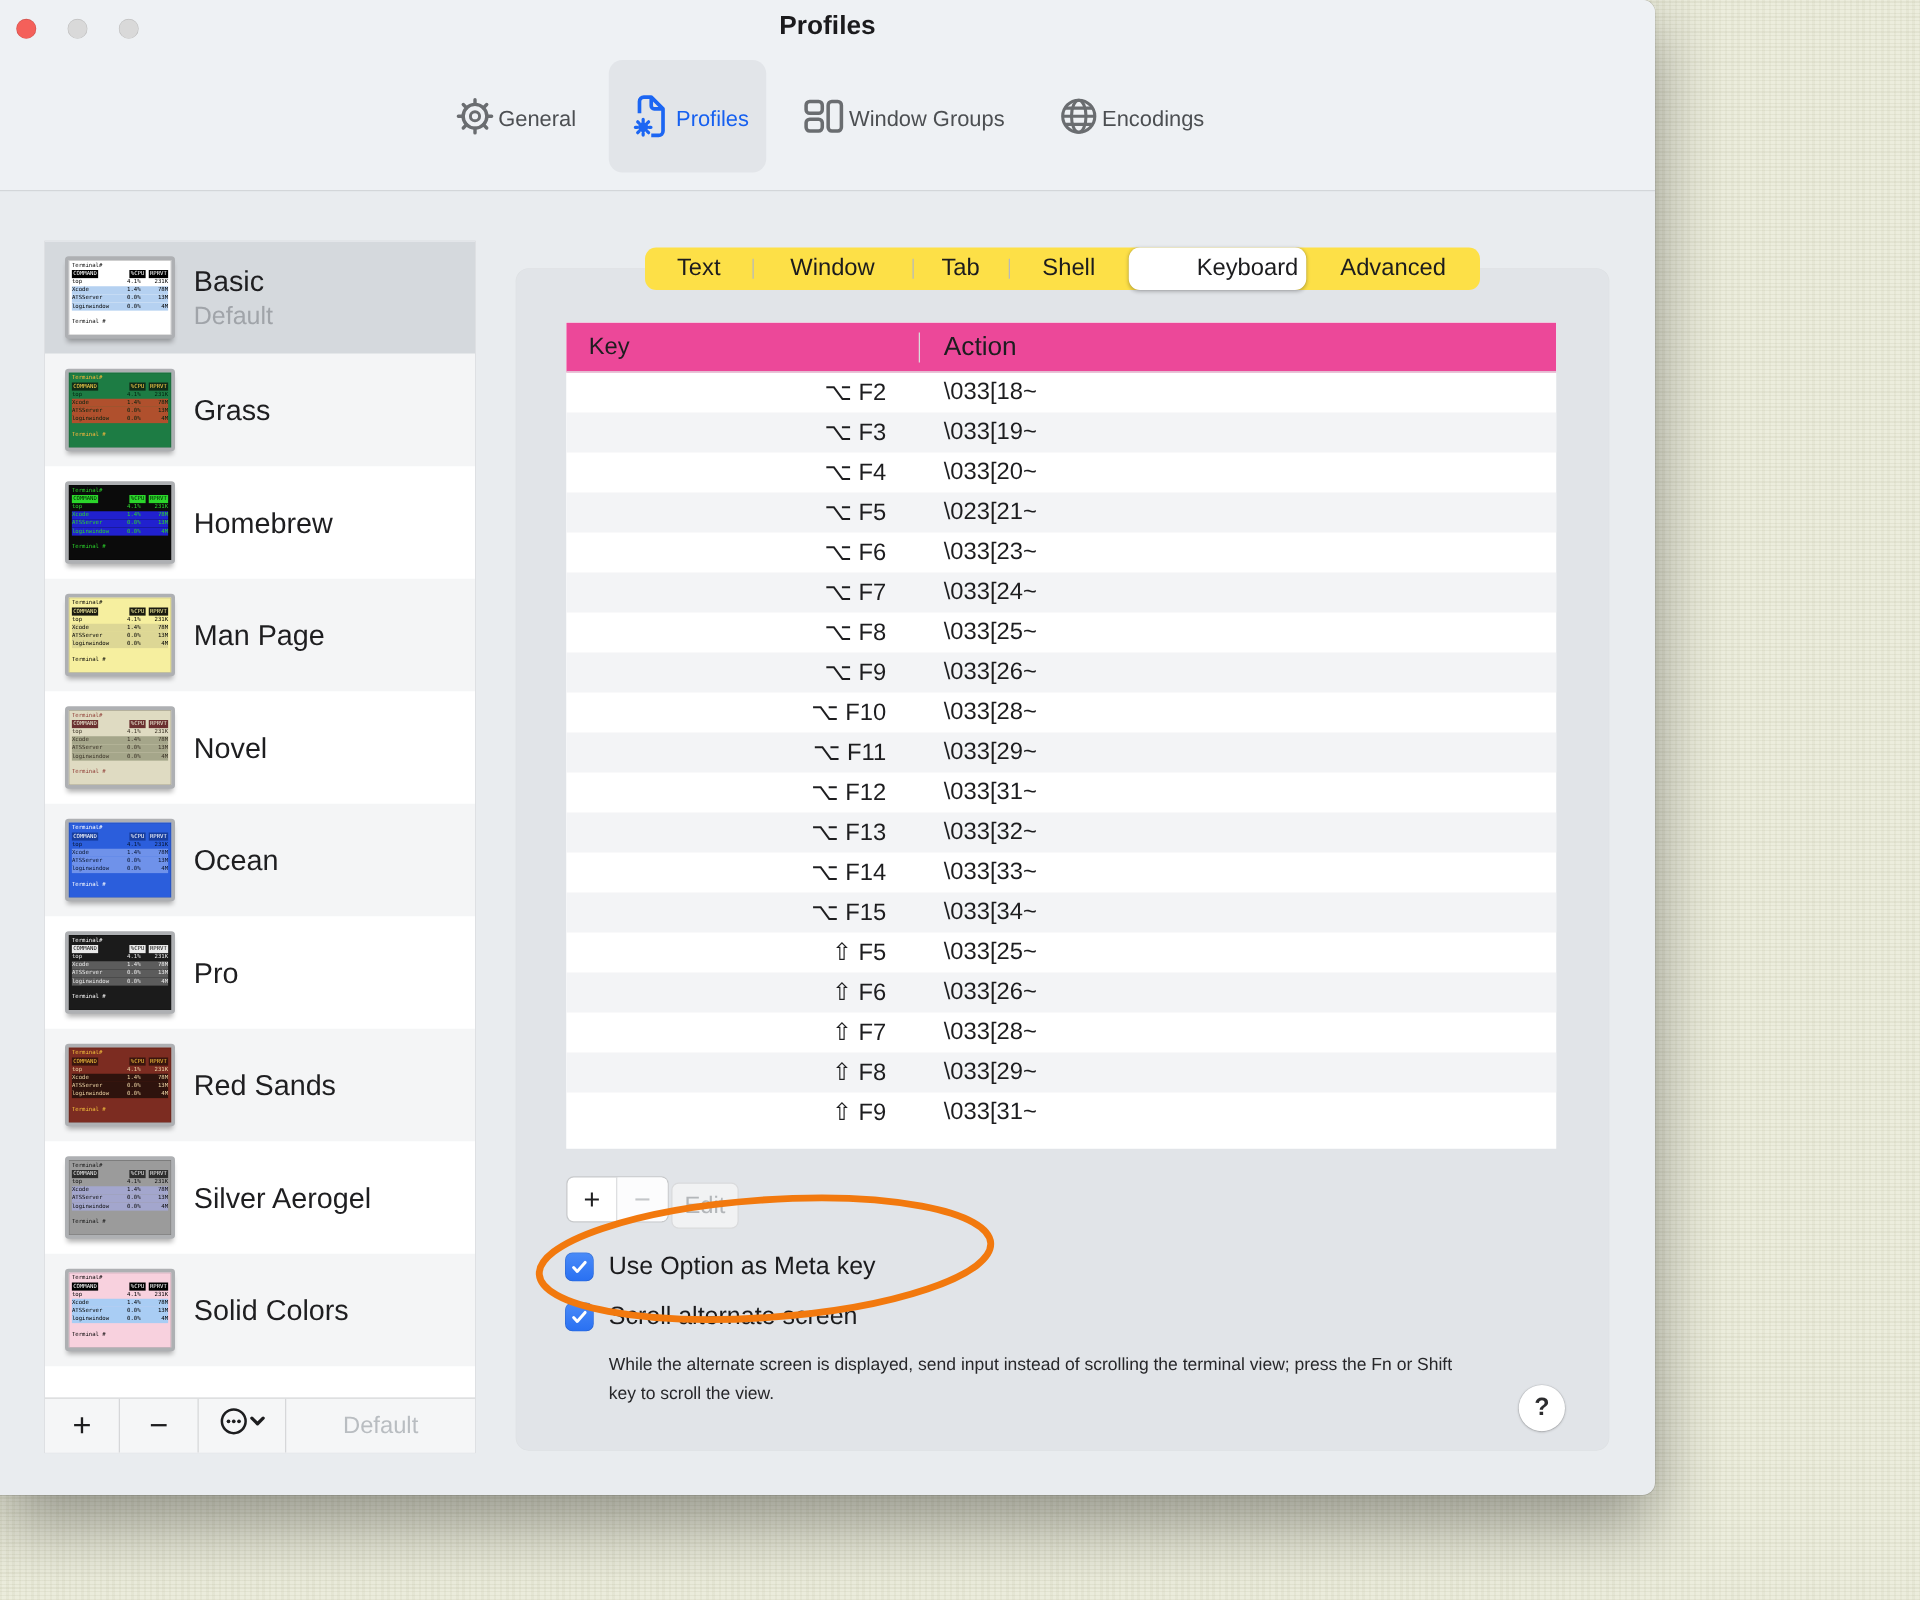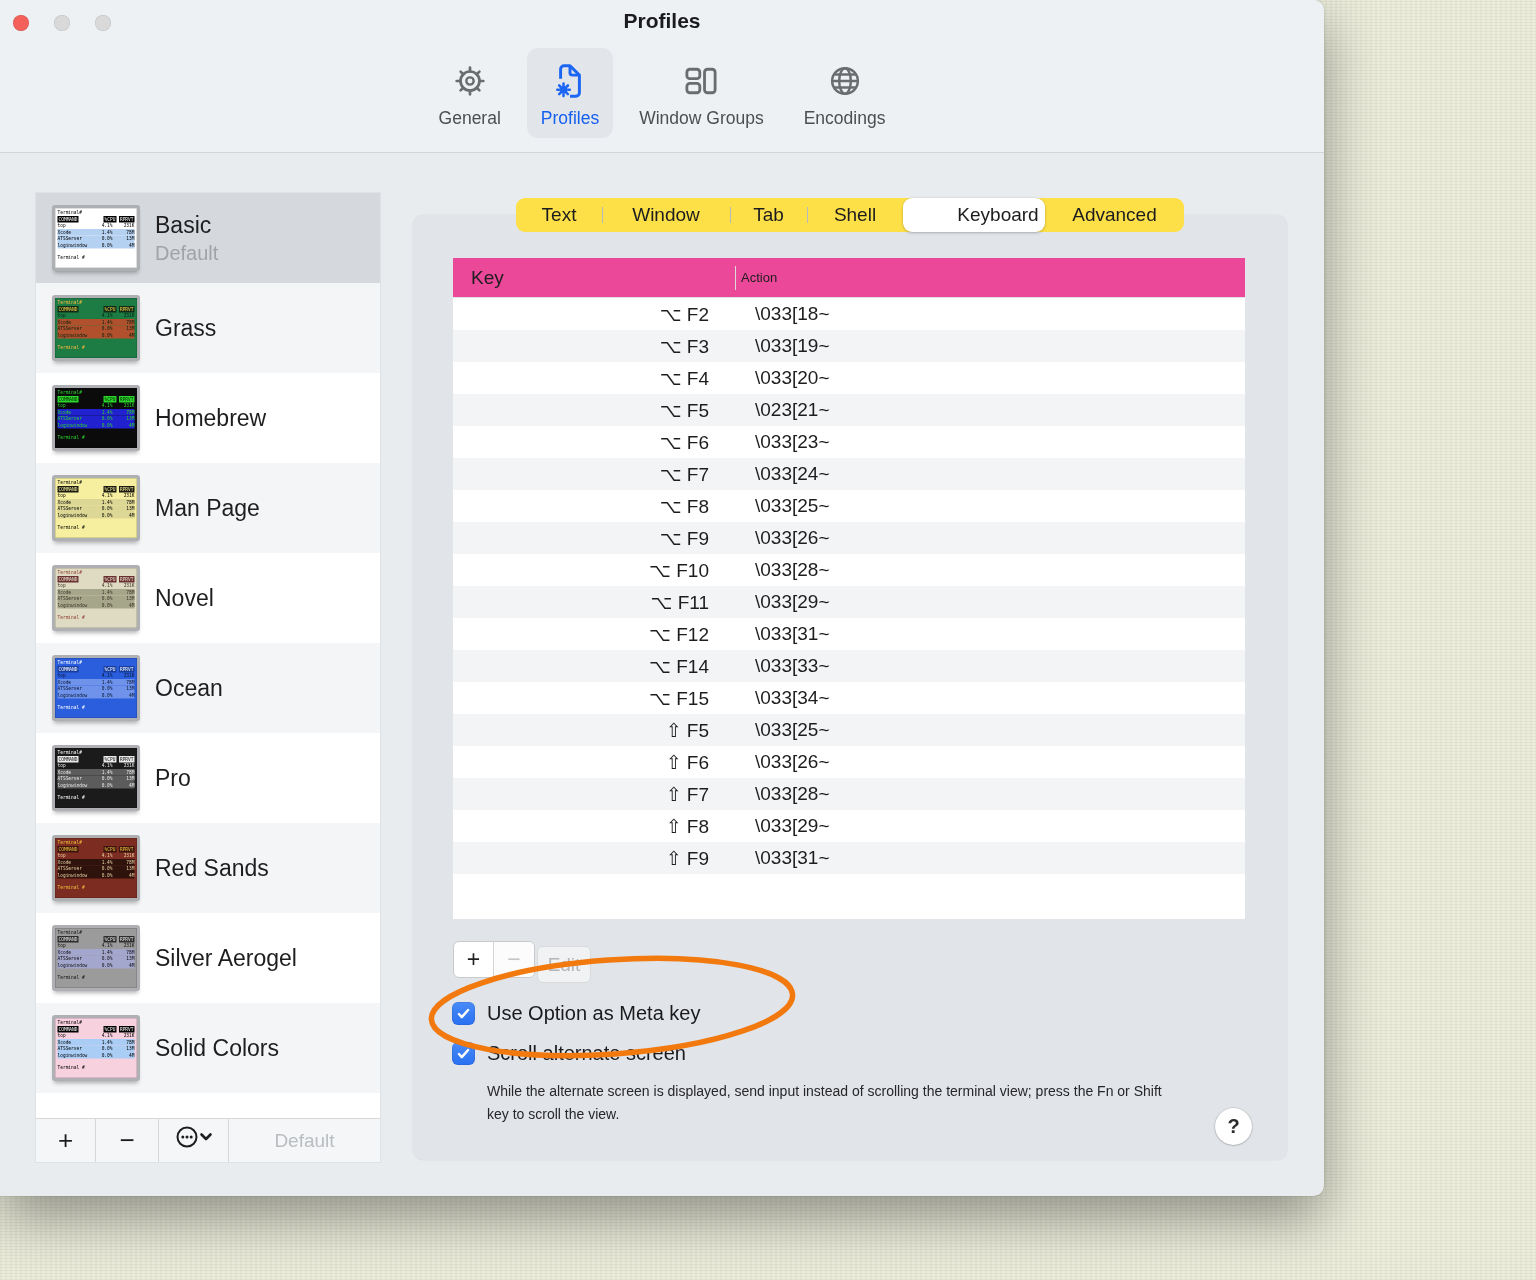--- a/index.html
+++ b/index.html
@@ -34,21 +34,21 @@
     position:absolute; top:9px; left:0; width:1324px; text-align:center;
     font-size:21px; font-weight:700; color:#1b1b1d;
   }
 
   
   .toolbar {
     position:absolute; top:48px; left:0; width:1324px; height:98px;
     display:flex; justify-content:center; align-items:flex-start; gap:12px;
   }
   .tb-item {
-    display:flex; flex-direction:column; align-items:center; justify-content:flex-end;
+    display:flex; align-items:center; justify-content:flex-end;
     padding:8px 14px 9px; border-radius:11px; cursor:default; min-height:90px;
   }
   .tb-item.selected { background:#e2e5e9; }
   .tb-icon { height:44px; display:flex; align-items:center; justify-content:center; }
   .tb-icon svg { display:block; }
   .tb-label { margin-top:5px; font-size:17.5px; color:#4c4f52; white-space:nowrap; }
   .tb-item.selected .tb-label { color:#1660f0; }
 
   
   .sidebar {
@@ -116,21 +116,21 @@
   .tab-sep { width:1px; height:16px; background:#b6b9bd; margin:0 -.5px; flex:0 0 1px; }
 
   
   .key-table {
     position:absolute; left:453px; top:258px; width:792px; height:661px;
     background:#fff; overflow:hidden; z-index:2;
   }
   .kt-header { height:40px; display:flex; align-items:center; border-bottom:1px solid #e1e2e4; position:relative; background:#ec4899; }
   .kt-h1 { width:282px; padding-left:18px; font-size:19px; }
   .kt-div { position:absolute; left:282px; top:8px; height:24px; width:1px; background:#d9dadc; }
-  .kt-h2 { padding-left:6px; font-size:13px; }
+  .kt-h2 { padding-left:20px; font-size:21px; }
   .kt-row { height:32px; display:flex; align-items:center; font-size:19px; }
   .kt-row:nth-child(even) { background:#f3f4f6; }
   .kt-row .k { width:282px; text-align:right; padding-right:26px; font-family:"Liberation Sans","DejaVu Sans",sans-serif; }
   .kt-row .a { padding-left:20px; }
 
   
   .row-btn-group {
     position:absolute; left:453px; top:941px; display:flex; z-index:2;
     border:1px solid #c7c9cb; border-radius:6px; background:#fff; height:37px;
   }
@@ -675,20 +675,24 @@
         </div>
         <div class="kt-row">
           <div class="k">⌥ F11</div>
           <div class="a">\033[29~</div>
         </div>
         <div class="kt-row">
           <div class="k">⌥ F12</div>
           <div class="a">\033[31~</div>
         </div>
         <div class="kt-row">
+          <div class="k">⌥ F13</div>
+          <div class="a">\033[32~</div>
+        </div>
+        <div class="kt-row">
           <div class="k">⌥ F14</div>
           <div class="a">\033[33~</div>
         </div>
         <div class="kt-row">
           <div class="k">⌥ F15</div>
           <div class="a">\033[34~</div>
         </div>
         <div class="kt-row">
           <div class="k">⇧ F5</div>
           <div class="a">\033[25~</div>

